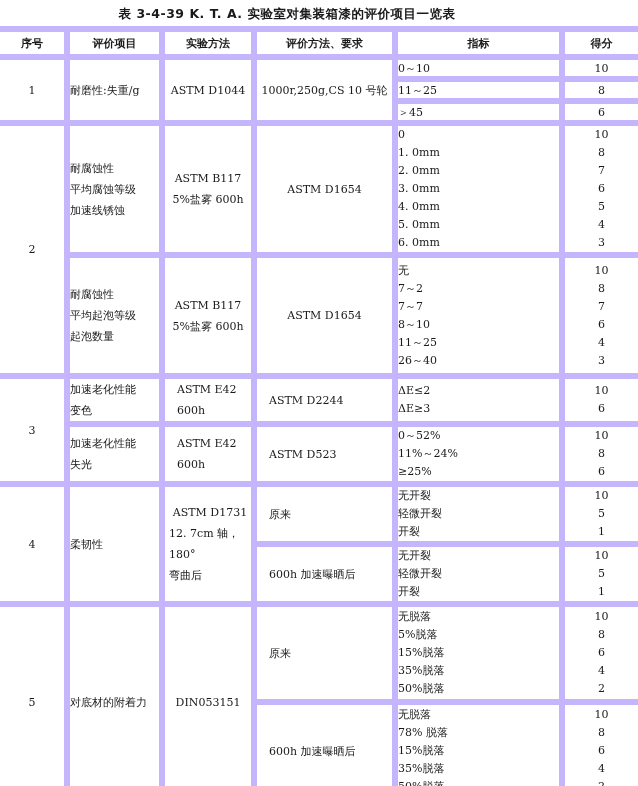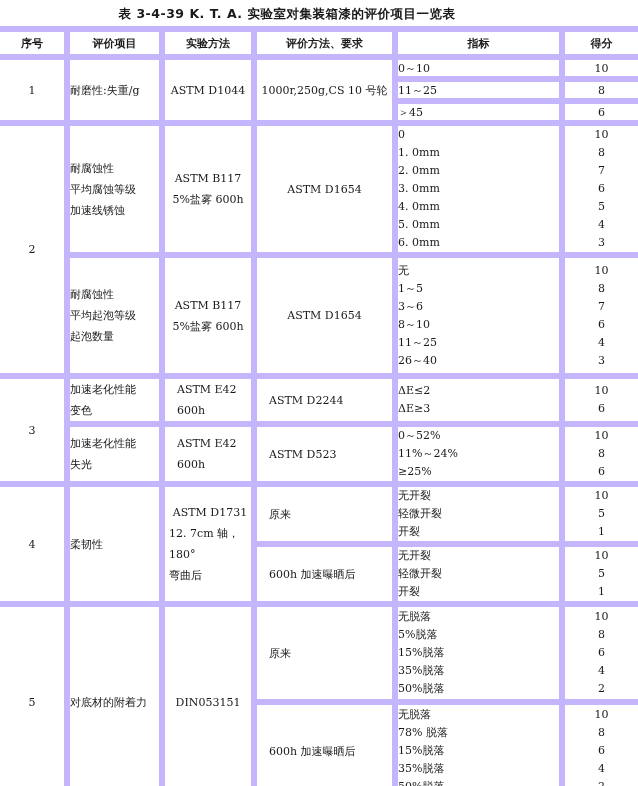--- a/index.html
+++ b/index.html
@@ -101,22 +101,22 @@
         <div>平均起泡等级</div>
         <div>起泡数量</div>
       </td>
       <td class="c ml">
         <div>ASTM B117</div>
         <div>5%盐雾 600h</div>
       </td>
       <td class="c">ASTM D1654</td>
       <td class="ind lines">
         <div>无</div>
-        <div>1～5</div>
-        <div>3～6</div>
+        <div>7～2</div>
+        <div>7～7</div>
         <div>8～10</div>
         <div>11～25</div>
         <div>26～40</div>
       </td>
       <td class="scores lines">
         <div>10</div>
         <div>8</div>
         <div>7</div>
         <div>6</div>
         <div>4</div>

